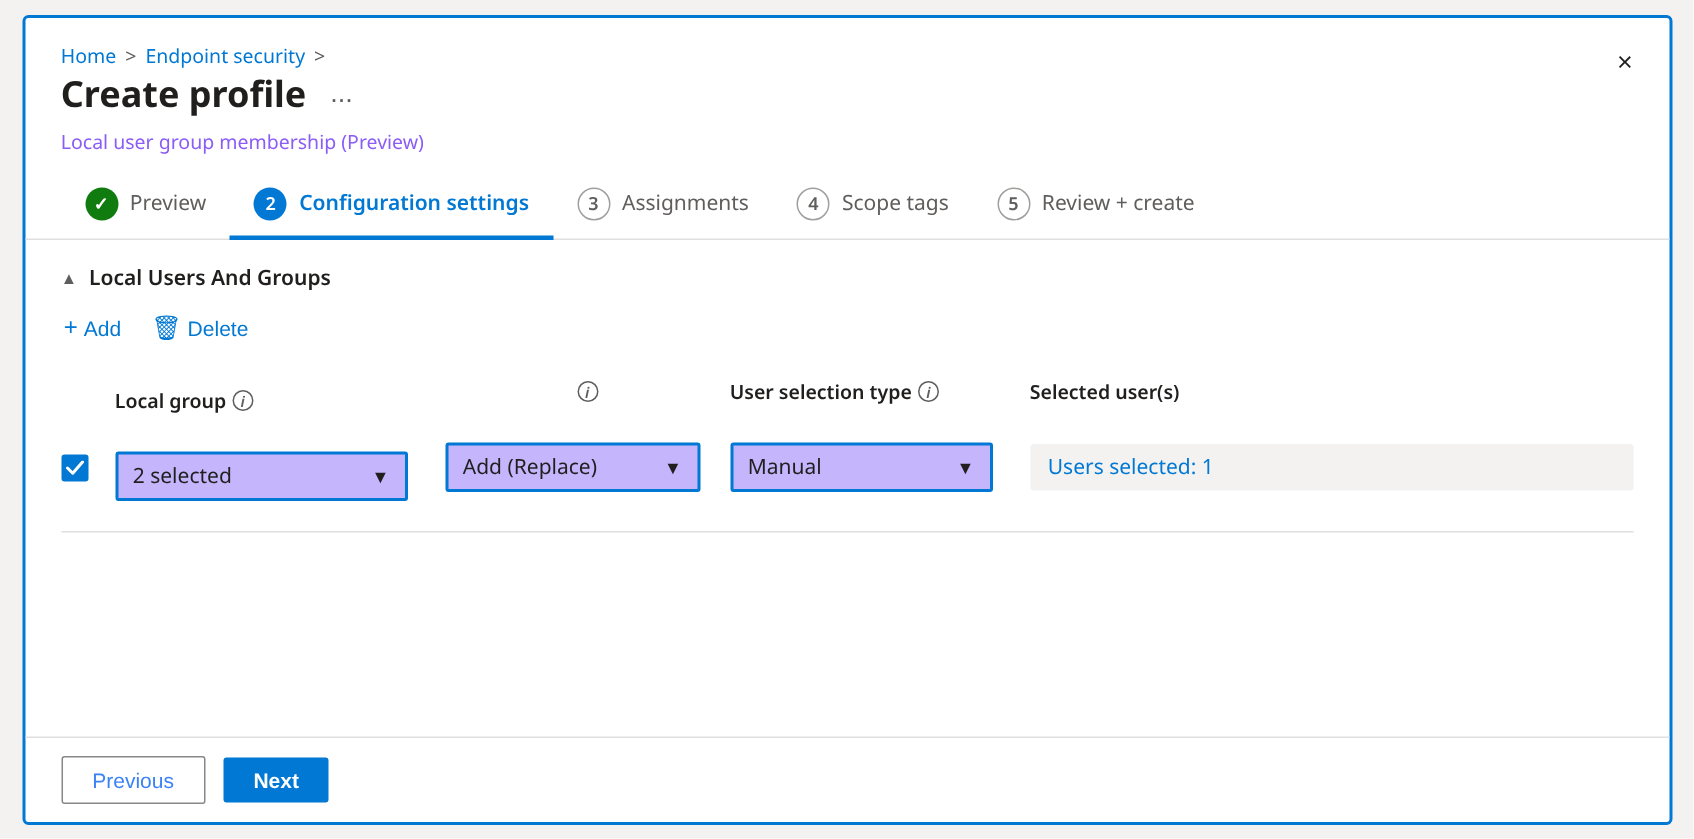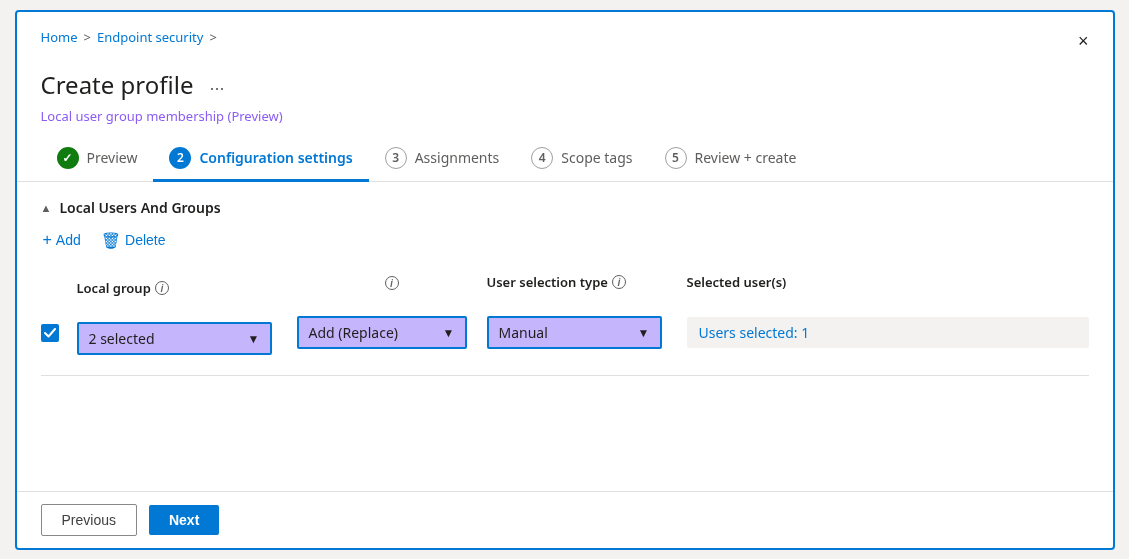--- a/index.html
+++ b/index.html
@@ -25,32 +25,32 @@
     .modal-header {
       padding: 16px 24px 12px;
       border-bottom: none;
     }
     .breadcrumb {
       display: flex;
       align-items: center;
       gap: 6px;
       font-size: 13px;
       color: #0078d4;
-      margin-bottom: 22px;
+      margin-bottom: 0;
     }
     .breadcrumb span { color: #605e5c; }
     .breadcrumb a { color: #0078d4; text-decoration: none; cursor: pointer; }
     .title-row {
       display: flex;
       align-items: center;
       gap: 10px;
     }
     .page-title {
       font-size: 24px;
-      font-weight: 400;
+      font-weight: 700;
       color: #201f1e;
     }
     .more-btn {
       font-size: 18px;
       color: #605e5c;
       cursor: pointer;
       background: none;
       border: none;
       padding: 2px 6px;
       border-radius: 2px;
@@ -263,21 +263,21 @@
       padding: 12px 24px;
       border-top: 1px solid #e1dfdd;
       display: flex;
       align-items: center;
       gap: 12px;
     }
     .btn-secondary {
       padding: 7px 20px;
       border: 1px solid #8a8886;
       background: #fff;
-      color: #404040;
+      color: #3b82f6;
       cursor: pointer;
       font-size: 14px;
       border-radius: 2px;
     }
     .btn-primary {
       padding: 7px 20px;
       border: none;
       background: #0078d4;
       color: #fff;
       cursor: pointer;

